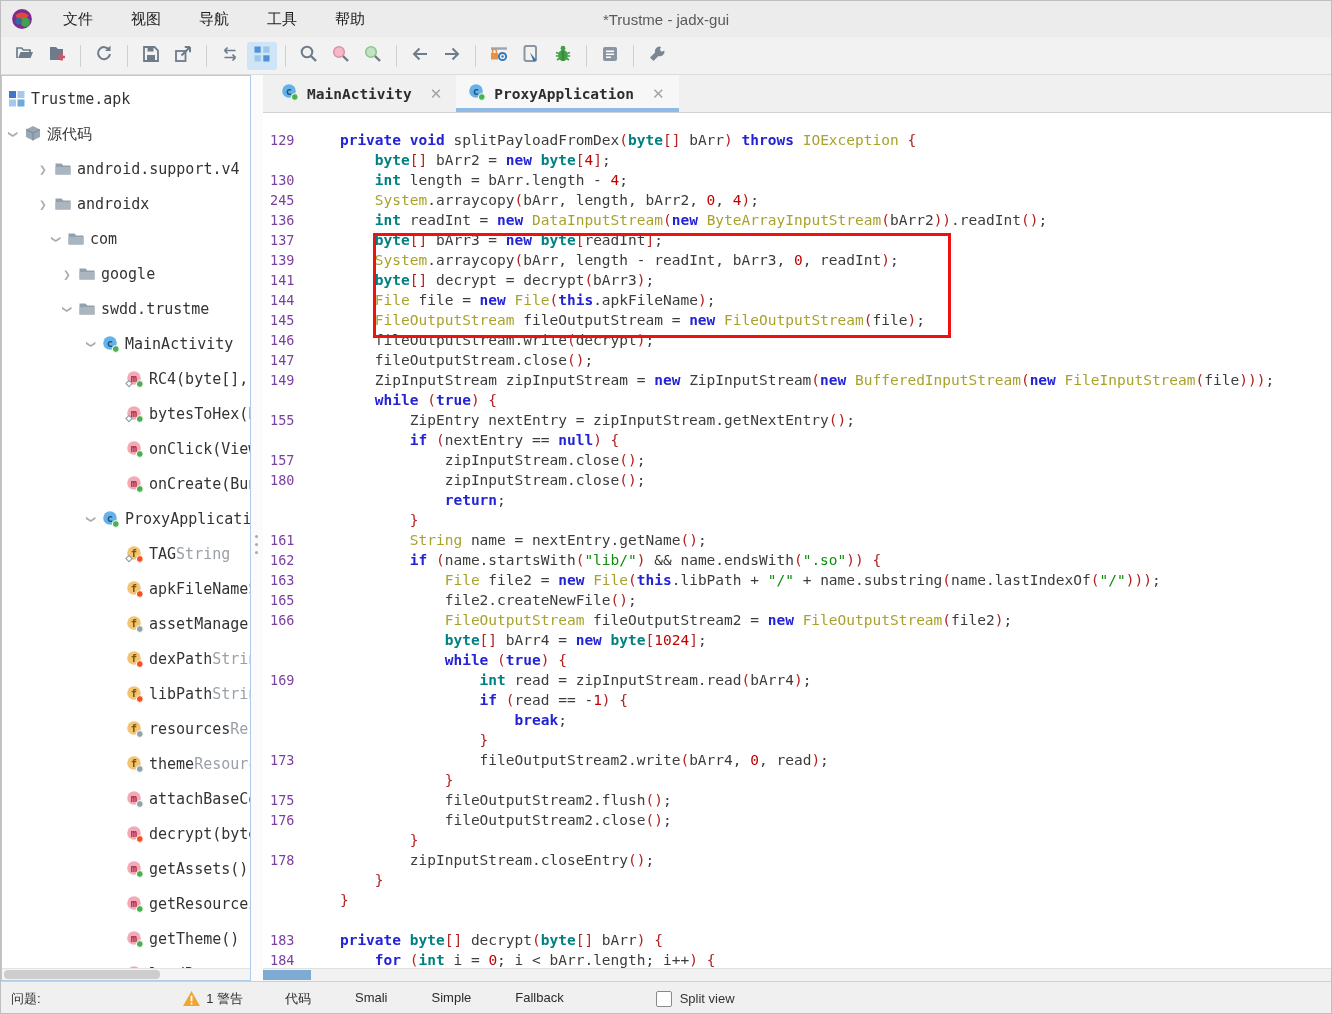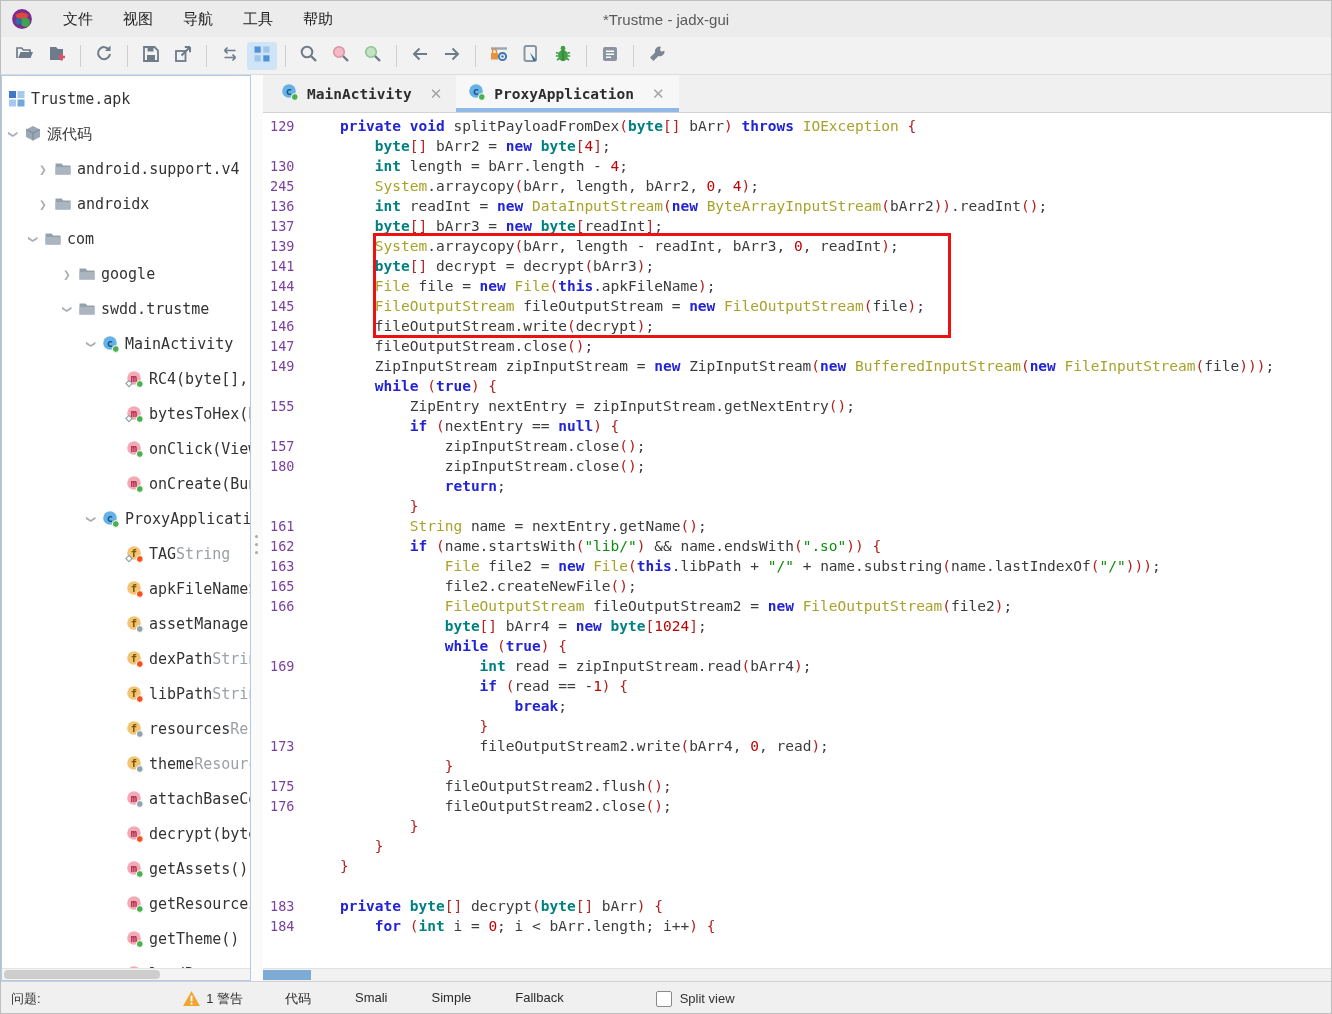--- a/index.html
+++ b/index.html
@@ -8,21 +8,21 @@
     position:relative; width:1332px; height:1014px;
     background:#fff; font-family:"Liberation Sans", sans-serif;
     border:1px solid #bfbfbf; overflow:hidden;
   }
   
   .titlebar {
     position:relative; height:36px; background:#ececec;
     display:flex; align-items:center; padding-left:10px;
   }
   .logo { width:22px; height:22px; margin-right:18px; }
-  .menubar { display:flex; gap:6px; }
+  .menubar { display:flex; gap:14px; }
   .menu-item {
     font-size:15px; color:#222; padding:4px 12px; cursor:default;
   }
   .win-title {
     position:absolute; left:0; right:0; text-align:center;
     font-size:15px; color:#5a5a5a; pointer-events:none;
   }
   
   .toolbar {
     height:38px; background:#f2f2f2; border-bottom:1px solid #dcdcdc;
@@ -75,21 +75,21 @@
   }
   .tab.active { background:#f7f7f7; }
   .tab.active::after {
     content:""; position:absolute; left:0; right:0; bottom:0; height:4px; background:#8fb9e6;
   }
   .tab .close {
     color:#a3a3a3; font-weight:normal; font-size:15px; margin-left:10px;
     font-family:"Liberation Sans", sans-serif;
   }
   .editor {
-    position:relative; flex:1; overflow:hidden; background:#fff; padding-top:3px;
+    position:relative; flex:1; overflow:hidden; background:#fff; padding-top:17px;
   }
   .cl {
     height:20px; display:flex; white-space:pre;
     font-family:"DejaVu Sans Mono", monospace; font-size:14.5px; line-height:20px;
   }
   .ln {
     width:42px; flex:none; padding-left:7px; font-size:13.5px;
     color:var(--c-ln); letter-spacing:0;
   }
   .lt { flex:none; }
@@ -295,21 +295,21 @@
             <span class="tlabel">android.support.v4</span>
           </div>
           <div class="trow" style="padding-left: 30px;">
             <span class="chev ">❯</span>
             <span class="ticon"><svg width="18" height="18" viewBox="0 0 18 18" overflow="visible">
                 <path d="M1.5 3.5h6l1.8 2h7.2v9H1.5z" fill="#93a1ad"></path>
                 <path d="M1.5 7h15v7.5H1.5z" fill="#aab5bf"></path>
               </svg></span>
             <span class="tlabel">androidx</span>
           </div>
-          <div class="trow" style="padding-left: 20px;">
+          <div class="trow" style="padding-left: 43px;">
             <span class="chev exp">❯</span>
             <span class="ticon"><svg width="18" height="18" viewBox="0 0 18 18" overflow="visible">
                 <path d="M1.5 3.5h6l1.8 2h7.2v9H1.5z" fill="#93a1ad"></path>
                 <path d="M1.5 7h15v7.5H1.5z" fill="#aab5bf"></path>
               </svg></span>
             <span class="tlabel">com</span>
           </div>
           <div class="trow" style="padding-left: 54px;">
             <span class="chev ">❯</span>
             <span class="ticon"><svg width="18" height="18" viewBox="0 0 18 18" overflow="visible">
@@ -640,20 +640,21 @@
           <div class="cl"><span class="ln"></span><span class="lt">                <span class="tk-k">while</span><span class="tk-d"> </span><span class="tk-p">(</span><span class="tk-k">true</span><span class="tk-p">)</span><span class="tk-d"> </span><span class="tk-p">{</span></span></div>
           <div class="cl"><span class="ln">169</span><span class="lt">                    <span class="tk-t">int</span><span class="tk-d"> read = zipInputStream.read</span><span class="tk-p">(</span><span class="tk-d">bArr4</span><span class="tk-p">)</span><span class="tk-d">;</span></span></div>
           <div class="cl"><span class="ln"></span><span class="lt">                    <span class="tk-k">if</span><span class="tk-d"> </span><span class="tk-p">(</span><span class="tk-d">read == -</span><span class="tk-n">1</span><span class="tk-p">)</span><span class="tk-d"> </span><span class="tk-p">{</span></span></div>
           <div class="cl"><span class="ln"></span><span class="lt">                        <span class="tk-k">break</span><span class="tk-d">;</span></span></div>
           <div class="cl"><span class="ln"></span><span class="lt">                    <span class="tk-p">}</span></span></div>
           <div class="cl"><span class="ln">173</span><span class="lt">                    <span class="tk-d">fileOutputStream2.write</span><span class="tk-p">(</span><span class="tk-d">bArr4, </span><span class="tk-n">0</span><span class="tk-d">, read</span><span class="tk-p">)</span><span class="tk-d">;</span></span></div>
           <div class="cl"><span class="ln"></span><span class="lt">                <span class="tk-p">}</span></span></div>
           <div class="cl"><span class="ln">175</span><span class="lt">                <span class="tk-d">fileOutputStream2.flush</span><span class="tk-p">()</span><span class="tk-d">;</span></span></div>
           <div class="cl"><span class="ln">176</span><span class="lt">                <span class="tk-d">fileOutputStream2.close</span><span class="tk-p">()</span><span class="tk-d">;</span></span></div>
           <div class="cl"><span class="ln"></span><span class="lt">            <span class="tk-p">}</span></span></div>
+          <div class="cl"><span class="ln">178</span><span class="lt">            <span class="tk-d">zipInputStream.closeEntry</span><span class="tk-p">()</span><span class="tk-d">;</span></span></div>
           <div class="cl"><span class="ln"></span><span class="lt">        <span class="tk-p">}</span></span></div>
           <div class="cl"><span class="ln"></span><span class="lt">    <span class="tk-p">}</span></span></div>
           <div class="cl"><span class="ln"></span><span class="lt"></span></div>
           <div class="cl"><span class="ln">183</span><span class="lt">    <span class="tk-k">private</span><span class="tk-d"> </span><span class="tk-t">byte</span><span class="tk-p">[]</span><span class="tk-d"> decrypt</span><span class="tk-p">(</span><span class="tk-t">byte</span><span class="tk-p">[]</span><span class="tk-d"> bArr</span><span class="tk-p">)</span><span class="tk-d"> </span><span class="tk-p">{</span></span></div>
           <div class="cl"><span class="ln">184</span><span class="lt">        <span class="tk-k">for</span><span class="tk-d"> </span><span class="tk-p">(</span><span class="tk-t">int</span><span class="tk-d"> i = </span><span class="tk-n">0</span><span class="tk-d">; i &lt; bArr.length; i++</span><span class="tk-p">)</span><span class="tk-d"> </span><span class="tk-p">{</span></span></div>
           <div class="annotation-box"></div>
         </div>
       <div class="code-hscroll">
         <div class="thumb"></div>
       </div>

